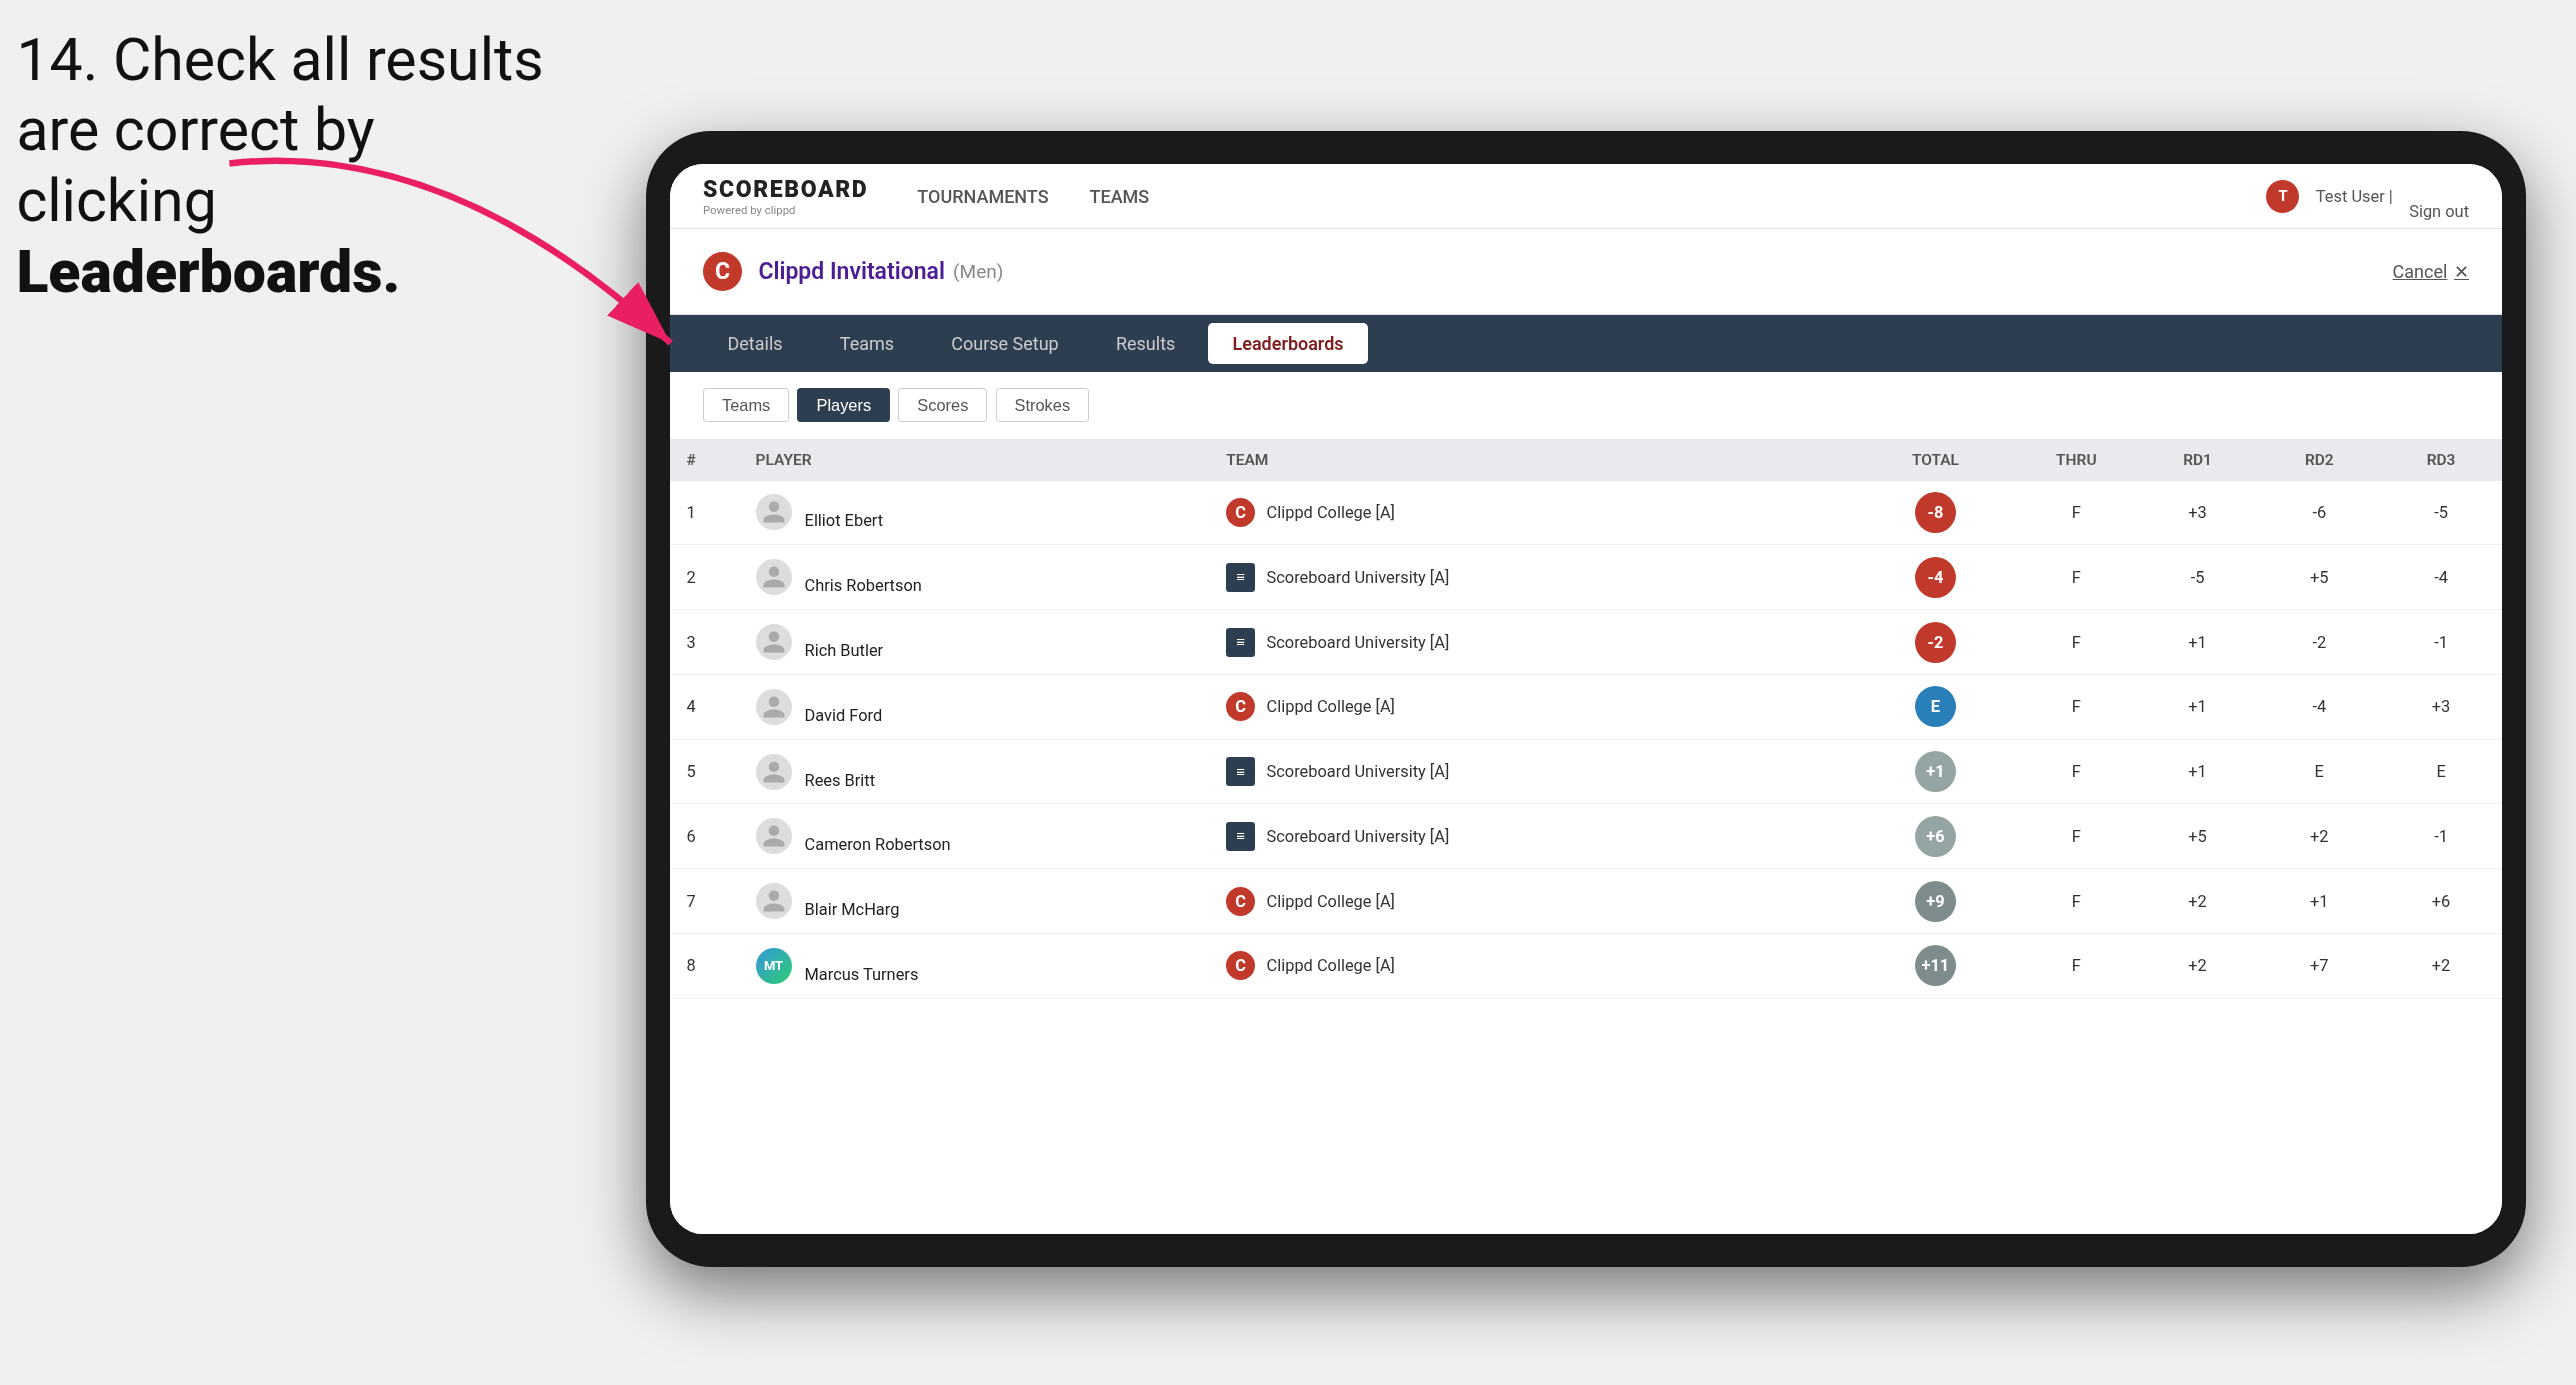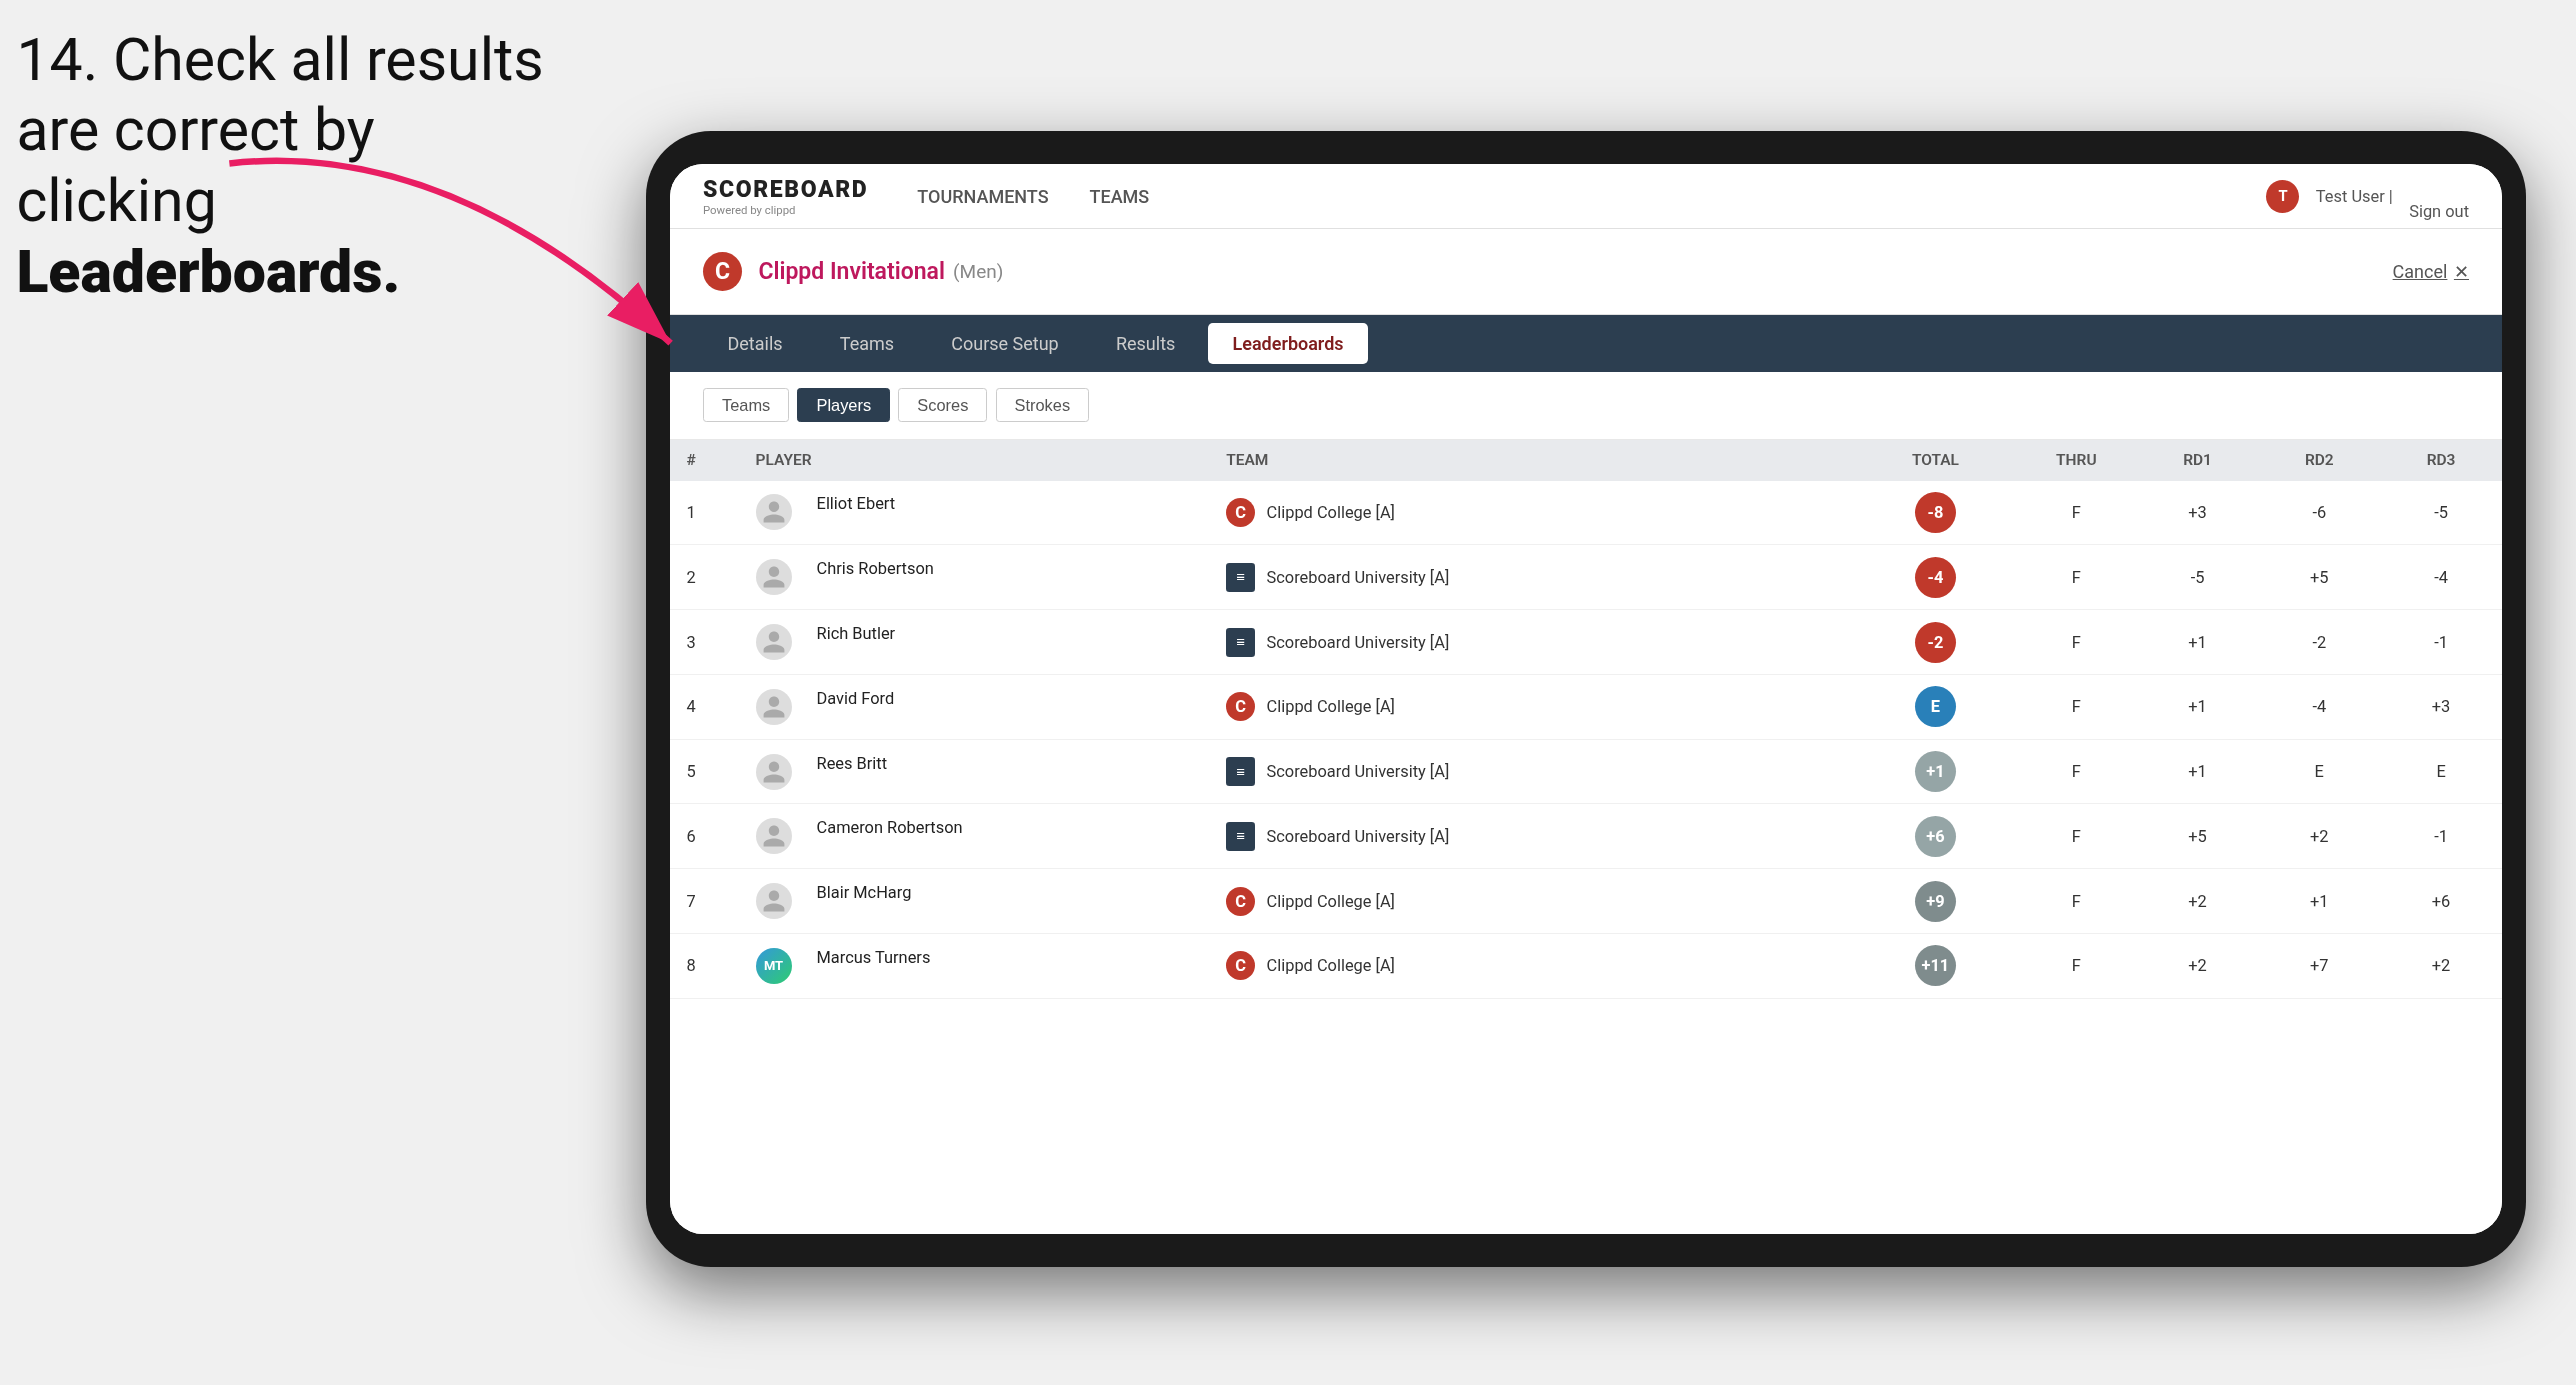--- a/index.html
+++ b/index.html
@@ -155,21 +155,21 @@
       align-items: center;
       justify-content: center;
       color: white;
       font-size: 23px;
       font-weight: bold;
       margin-right: 16.4px;
     }
     .tournament-title {
       font-size: 23px;
       font-weight: 600;
-      color: #be185d;
+      color: #4c1d95;
     }
     .tournament-badge {
       font-size: 19px;
       color: #888;
       margin-left: 8.2px;
     }
     .cancel-btn {
       margin-left: auto;
       font-size: 18px;
       color: #555;
@@ -251,22 +251,22 @@
       font-size: 16.4px;
       color: #333;
       vertical-align: middle;
     }
     .leaderboard-table tbody td.center {
       text-align: center;
     }
 
     .player-cell {
       display: flex;
-      align-items: flex-start;
-      gap: 25px;
+      align-items: flex-end;
+      gap: 13px;
     }
     .player-avatar {
       width: 36px;
       height: 36px;
       background: #ddd;
       border-radius: 50%;
       display: flex;
       align-items: center;
       justify-content: center;
       flex-shrink: 0;

